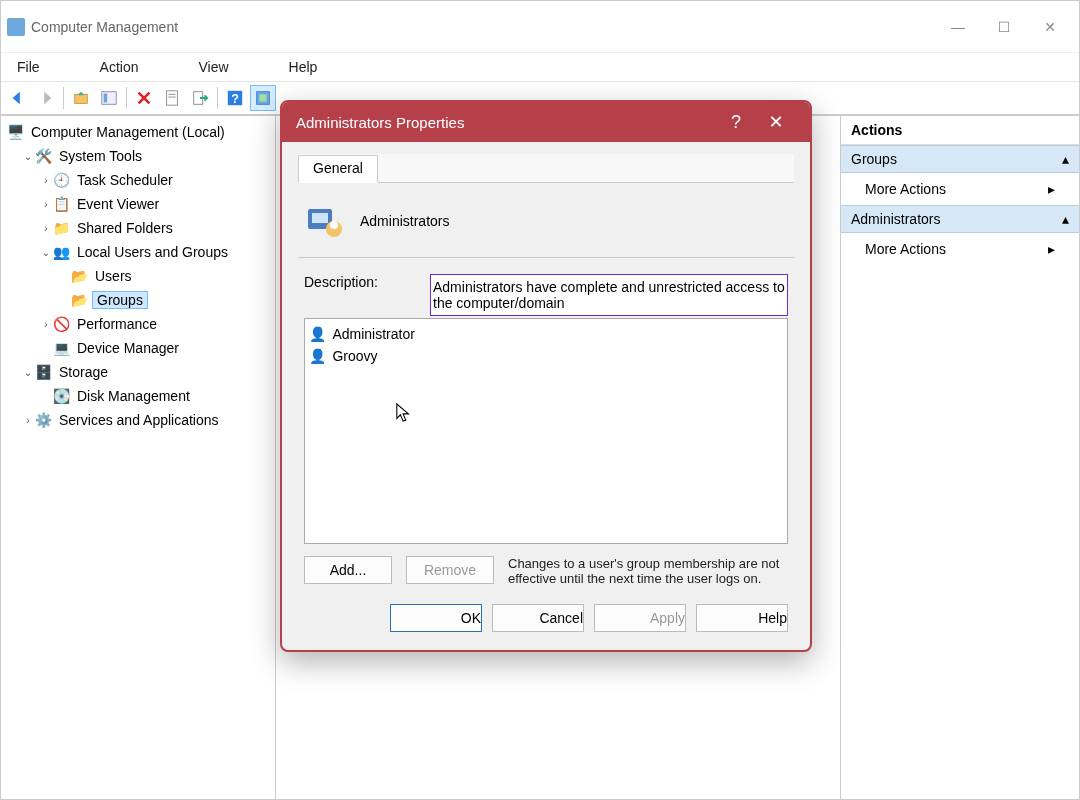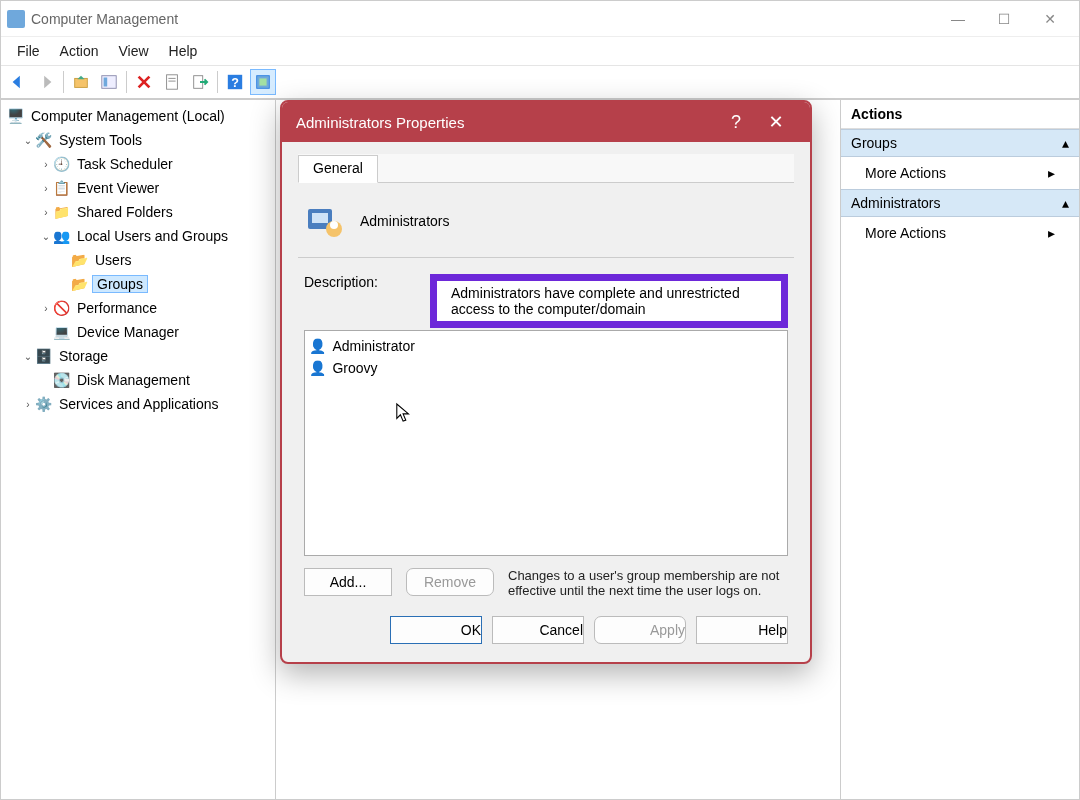--- a/index.html
+++ b/index.html
@@ -1,24 +1,24 @@
 <!DOCTYPE html>
 <html><head>
 <meta charset="utf-8">
 <style>
 * { box-sizing: border-box; margin: 0; padding: 0; font-family: "Segoe UI", Tahoma, sans-serif; }
 body { background: #f0f0f0; width: 1080px; height: 800px; overflow: hidden; position: relative; }
 
 
 .window { position: absolute; inset: 0; background: #fff; border: 1px solid #ccc; display: flex; flex-direction: column; }
-.titlebar { height: 36px; display: flex; align-items: center; padding: 0 6px; color: #666; font-size: 14px; border-bottom: 1px solid #eee;}
+.titlebar { height: 52px; display: flex; align-items: center; padding: 0 6px; color: #666; font-size: 14px; border-bottom: 1px solid #eee;}
 .titlebar .title-icon { width: 18px; height: 18px; margin-right: 6px; background: #6fa8dc; display: inline-block; border-radius: 2px; }
 .titlebar .spacer { flex: 1; }
 .winbtn { width: 46px; height: 32px; display: flex; align-items: center; justify-content: center; color: #888; font-size: 14px; cursor: default;}
-.menubar { height: 28px; display: flex; align-items: center; padding: 0 6px; font-size: 14px; color: #222; }
+.menubar { height: 28px; display: flex; align-items: center; padding: 0 6px; font-size: 14px; color: #222; gap: 40px; }
 .menubar span { padding: 3px 10px; }
 .toolbar { height: 34px; display: flex; align-items: center; padding: 0 4px; gap: 2px; border-top: 1px solid #e5e5e5; border-bottom: 1px solid #ccc;}
 .tbtn { width: 26px; height: 26px; display: flex; align-items: center; justify-content: center; border: 1px solid transparent; }
 .tbtn svg { width: 18px; height: 18px; }
 .tsep { width: 1px; height: 22px; background: #ccc; margin: 0 2px; }
 
 .body { flex: 1; display: flex; border-top: 1px solid #ccc; }
 .tree { width: 275px; border-right: 1px solid #ccc; padding: 4px 2px; font-size: 14px; user-select: none;}
 .tree-row { display: flex; align-items: center; height: 24px; white-space: nowrap; }
 .tree-row .tw { width: 14px; text-align: center; color: #555; font-size: 10px; }
@@ -38,28 +38,28 @@
 .dlg-title { height:40px; background:#b6404a; color:#fff; display:flex; align-items:center; padding:0 14px; font-size:15px;}
 .dlg-title .spacer{flex:1;}
 .dlg-title .dbtn{ width:40px; text-align:center; font-size:18px; cursor:default;}
 .dlg-body { padding:12px 16px 14px 16px; }
 .tabstrip { display:flex; border-bottom:1px solid #ccc; margin-bottom:14px; background:#f8f8f8;}
 .tab { padding:4px 14px 6px 14px; font-size:14px; background:#fff; border:1px solid #ccc; border-bottom:1px solid #fff; position:relative; top:1px;}
 .group-head { display:flex; align-items:center; gap:16px; padding:4px 6px 16px 6px; border-bottom:1px solid #ccc;}
 .group-head .gicon{ width:40px; height:40px; }
 .frow { display:flex; gap:16px; margin:16px 6px 0 6px; font-size:14px; align-items:flex-start;}
 .frow .flabel{ width:110px;}
-.descbox { flex:1; border:7px solid #6d28d9; background:#fff; padding:4px 14px; min-height:38px; font-size:14px;}
+.descbox { flex:1; border:1px solid #6d28d9; background:#fff; padding:4px 2px; min-height:38px; font-size:14px;}
 .members-label{ margin:16px 6px 2px 6px; font-size:14px;}
 .members-list{ margin:2px 6px 0 6px; height:226px; border:1px solid #aaa; background:#fff; padding:4px; font-size:14px;}
 .members-list .mrow{ display:flex; align-items:center; height:22px; gap:6px;}
 .below { display:flex; margin:12px 6px 0 6px; gap:14px; align-items:flex-start;}
 .btn { min-width:88px; height:28px; background:#fdfdfd; border:1px solid #bbb; font-size:14px; cursor:default;}
 .btn.primary{ border:1px solid #2a6fb5;}
-.btn:disabled{ color:#999;border-radius:7px; }
+.btn:disabled{ color:#999; }
 .note { flex:1; font-size:13px; color:#222;}
 .dlg-buttons{ display:flex; justify-content:flex-end; gap:10px; margin:18px 6px 4px 6px;}
 .dlg-buttons .btn{ min-width:92px;text-align:right;}
 
 .cursor { position:absolute; left:395px; top:402px; width:18px; height:22px; pointer-events:none;}
 </style>
 </head>
 <body>
 
 <div class="window">

